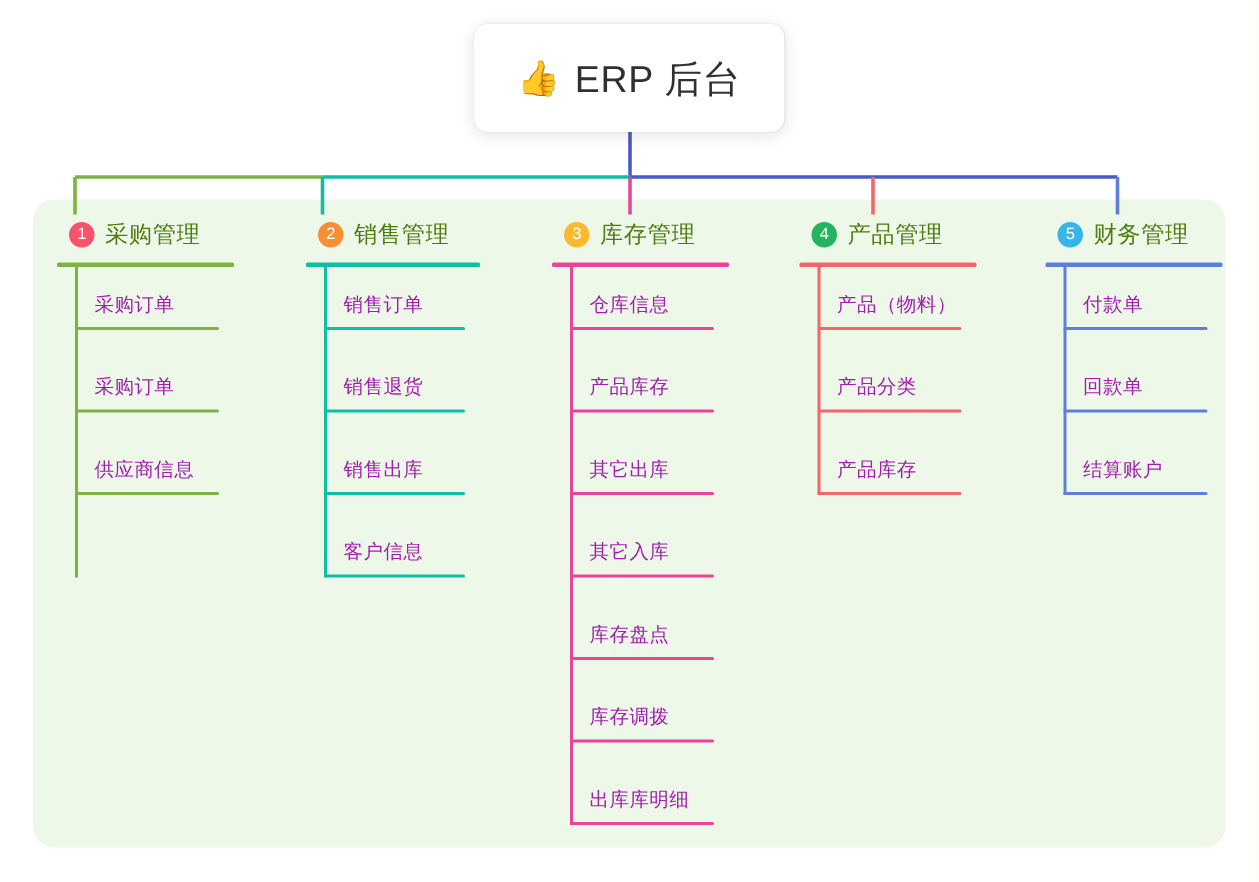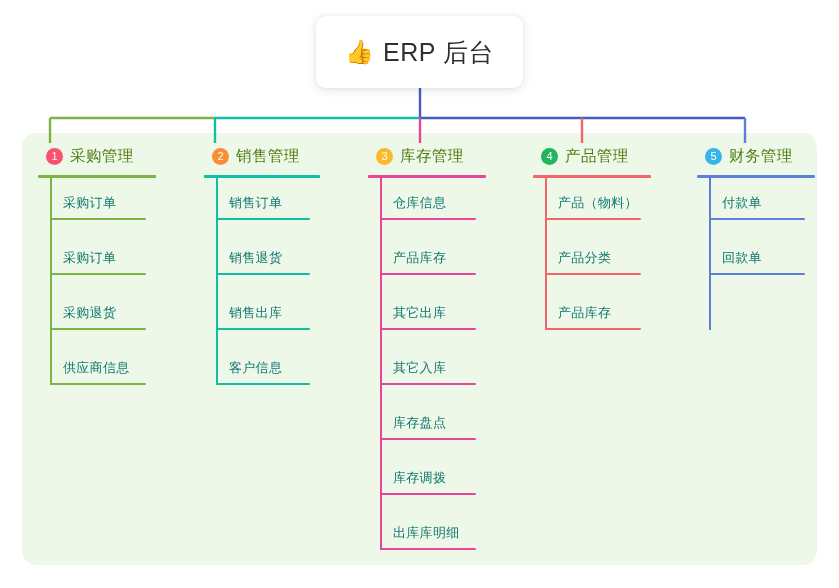--- a/index.html
+++ b/index.html
@@ -67,21 +67,21 @@
   .items{position:relative;margin-top:0;}
   .stem{
     position:absolute;left:17px;top:0;width:2px;
   }
   .item{
     position:relative;
     height:55px;
   }
   .item-label{
     position:absolute;left:30px;top:16px;
-    font-size:13px;color:#0f766e;white-space:nowrap;
+    font-size:13px;color:#a21caf;white-space:nowrap;
     letter-spacing:.3px;
   }
   .item-rule{
     position:absolute;left:17px;top:40px;height:2px;border-radius:1px;
   }
 </style>
 </head>
 <body>
 
 <div id="canvas">
@@ -118,24 +118,20 @@
           <div class="stem" style="background: rgb(124, 179, 66); height: 207px;"></div>
           <div class="item">
             <span class="item-label">采购订单</span>
             <div class="item-rule" style="background: rgb(124, 179, 66); width: 96px;"></div>
           </div>
           <div class="item">
             <span class="item-label">采购订单</span>
             <div class="item-rule" style="background: rgb(124, 179, 66); width: 96px;"></div>
           </div>
           <div class="item">
-            <span class="item-label">采购退货</span>
-            <div class="item-rule" style="background: rgb(124, 179, 66); width: 96px;"></div>
-          </div>
-          <div class="item">
             <span class="item-label">供应商信息</span>
             <div class="item-rule" style="background: rgb(124, 179, 66); width: 96px;"></div>
           </div>
         </div>
       </div>
       <div class="col" style="left: 199px;">
         <div class="col-head">
           <span class="badge" style="background: rgb(247, 143, 52);">2</span>
           <span class="col-title">销售管理</span>
         </div>
@@ -229,17 +225,21 @@
         <div class="items">
           <div class="stem" style="background: rgb(93, 127, 216); height: 152px;"></div>
           <div class="item">
             <span class="item-label">付款单</span>
             <div class="item-rule" style="background: rgb(93, 127, 216); width: 96px;"></div>
           </div>
           <div class="item">
             <span class="item-label">回款单</span>
             <div class="item-rule" style="background: rgb(93, 127, 216); width: 96px;"></div>
           </div>
+          <div class="item">
+            <span class="item-label">结算账户</span>
+            <div class="item-rule" style="background: rgb(93, 127, 216); width: 96px;"></div>
+          </div>
         </div>
       </div>
     </div>
 
 </div>
 
 </body></html>

